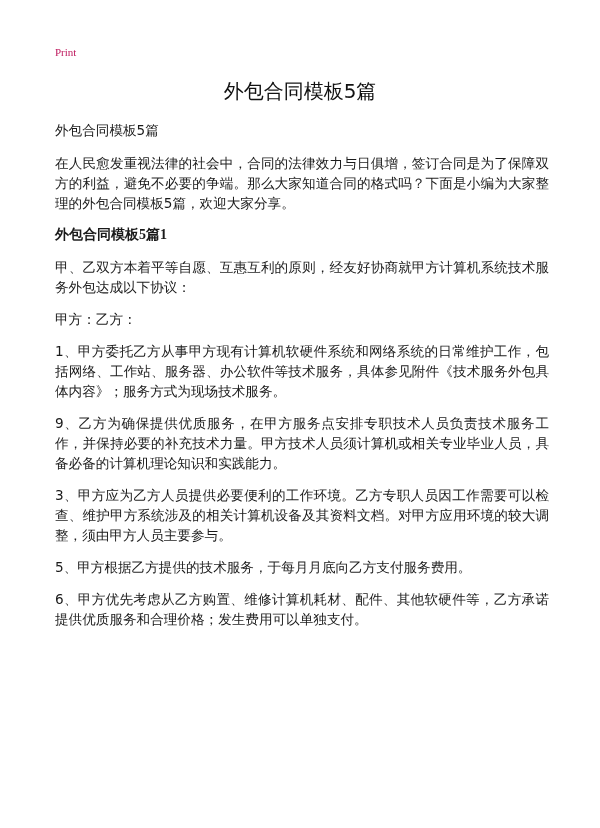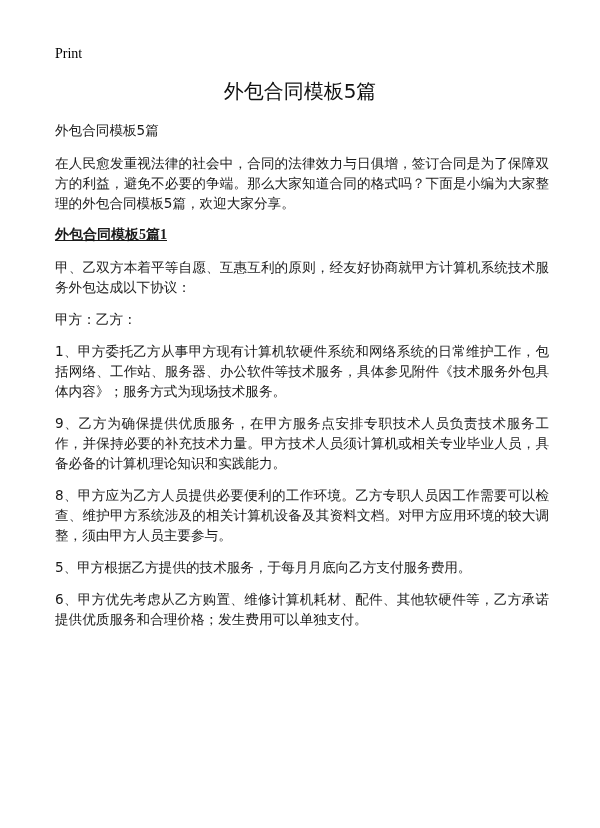--- a/index.html
+++ b/index.html
@@ -1,35 +1,35 @@
 <!DOCTYPE html>
 <html><head>
 <meta charset="utf-8">
 <style>
   html, body { margin: 0; padding: 0; background: #ffffff; }
   body { width: 600px; height: 828px; overflow: hidden; position: relative;
          font-family: "DejaVu Sans", sans-serif; color: #1a1a1a; }
-  .print { position: absolute; left: 55px; top: 46px; font-family: "Liberation Serif", serif; font-size: 14px; color: #000000; }
+  .print { position: absolute; left: 55px; top: 46px; font-family: "Liberation Serif", serif; font-size: 11px; color: #be185d; }
   .title { position: absolute; left: 0; width: 600px; top: 78px; text-align: center; font-size: 20px; color: #111; }
   .content { position: absolute; left: 55px; top: 120px; width: 494px; font-size: 13.6px; line-height: 20px; }
   .content p { margin: 0 0 12px 0; text-align: justify; word-break: break-all; }
   .content p.subtitle { margin-bottom: 13px; }
-  .content p.section { font-weight: bold; font-family: "Liberation Serif", "DejaVu Serif", serif; font-size: 14px; margin-bottom: 12px; text-decoration: underline; }
+  .content p.section { font-weight: bold; font-family: "Liberation Serif", "DejaVu Serif", serif; font-size: 14px; margin-bottom: 12px; }
 </style>
 </head>
 <body>
 
 <div class="print">Print</div>
 
 <div class="title">外包合同模板5篇</div>
 
 <div class="content">
   <p class="subtitle">外包合同模板5篇</p>
   <p>在人民愈发重视法律的社会中，合同的法律效力与日俱增，签订合同是为了保障双方的利益，避免不必要的争端。那么大家知道合同的格式吗？下面是小编为大家整理的外包合同模板5篇，欢迎大家分享。</p>
   <p class="section">外包合同模板5篇1</p>
   <p>甲、乙双方本着平等自愿、互惠互利的原则，经友好协商就甲方计算机系统技术服务外包达成以下协议：</p>
   <p>甲方：乙方：</p>
   <p>1、甲方委托乙方从事甲方现有计算机软硬件系统和网络系统的日常维护工作，包括网络、工作站、服务器、办公软件等技术服务，具体参见附件《技术服务外包具体内容》；服务方式为现场技术服务。</p>
   <p>9、乙方为确保提供优质服务，在甲方服务点安排专职技术人员负责技术服务工作，并保持必要的补充技术力量。甲方技术人员须计算机或相关专业毕业人员，具备必备的计算机理论知识和实践能力。</p>
-  <p>8、甲方应为乙方人员提供必要便利的工作环境。乙方专职人员因工作需要可以检查、维护甲方系统涉及的相关计算机设备及其资料文档。对甲方应用环境的较大调整，须由甲方人员主要参与。</p>
+  <p>3、甲方应为乙方人员提供必要便利的工作环境。乙方专职人员因工作需要可以检查、维护甲方系统涉及的相关计算机设备及其资料文档。对甲方应用环境的较大调整，须由甲方人员主要参与。</p>
   <p>5、甲方根据乙方提供的技术服务，于每月月底向乙方支付服务费用。</p>
   <p>6、甲方优先考虑从乙方购置、维修计算机耗材、配件、其他软硬件等，乙方承诺提供优质服务和合理价格；发生费用可以单独支付。</p>
 </div>
 
 </body></html>

